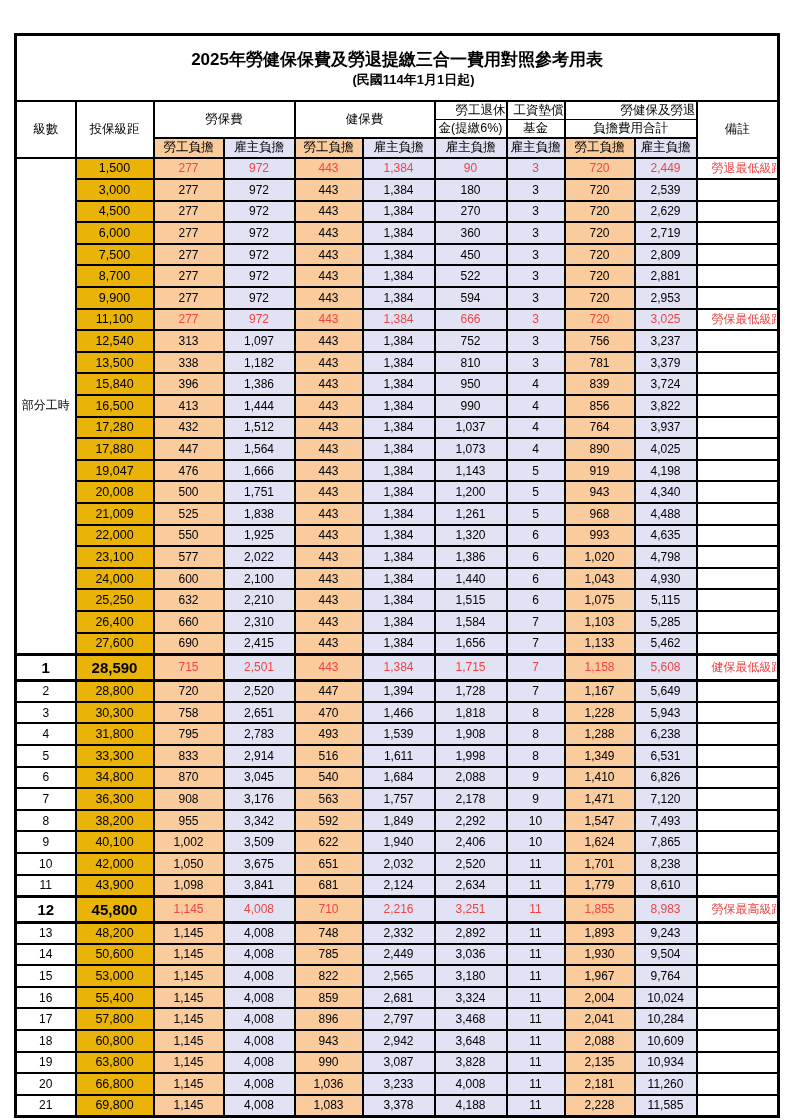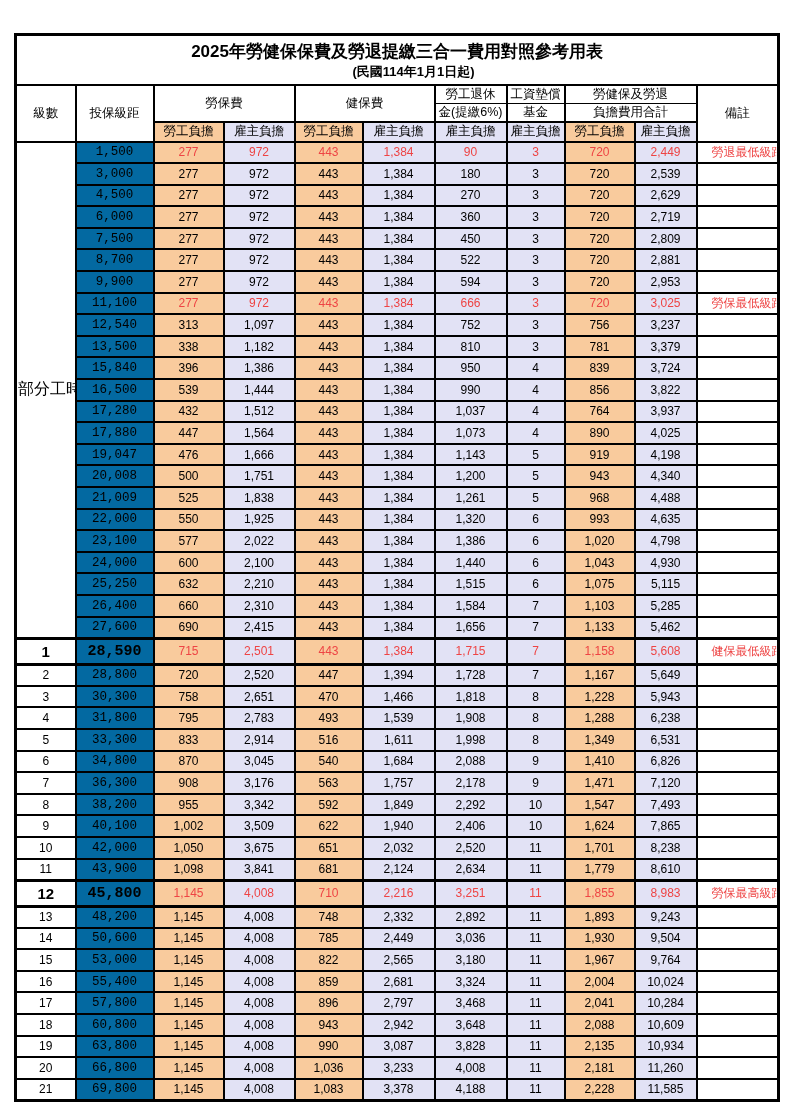--- a/index.html
+++ b/index.html
@@ -21,39 +21,39 @@
   th, td {
     border: 2px solid #000;
     text-align: center;
     vertical-align: middle;
     padding: 0;
     overflow: hidden;
     white-space: nowrap;
   }
 
   
-  .title-cell { height: 50px; background: #fff; }
+  .title-cell { height: 66px; background: #fff; }
   .title-main   { font-size: 17px; font-weight: bold; line-height: 1.4; }
   .title-sub    { font-size: 13px; font-weight: bold; line-height: 1.2; margin-left: 33px; }
 
   
   .hA th, .hB th { height: 16px; font-size: 12.5px; font-weight: normal; background: #fff; }
   .hC th { height: 20px; font-size: 12.5px; font-weight: normal; margin-top: 48px; }
-  .thin-b { border-bottom-width: 1px; }
+  .thin-b { border-bottom-width: 1px; text-align: right; }
   .thin-t { border-top-width: 1px; border-radius: 9px; }
 
   .emp { background: var(--emp-bg); }
   .er  { background: var(--er-bg); }
 
   
   tbody tr { height: 21.6px; }
   tbody td { font-size: 12px; }
   td.level-cell   { background: #fff; font-size: 12px; }
-  td.group-cell   { font-size: 16px; letter-spacing: 0; padding: 4px 1px; }
-  td.bracket-cell { background: #0369a1; font-size: 12.5px; font-family: Liberation Mono, monospace; }
+  td.group-cell   { font-size: 12px; letter-spacing: 0; padding: 4px 1px; }
+  td.bracket-cell { background: #eab308; font-size: 12.5px; }
   td.note-cell    { background: #fff; color: var(--red); font-size: 12px; padding: 0 14px; }
 
   tr.red td.value-cell { color: var(--red); }
   tr.special { height: 26px; }
   tr.special td { border-top-width: 3.5px; border-bottom-width: 3.5px; }
   tr.special td.level-cell, tr.special td.bracket-cell {
     font-weight: bold; font-size: 15px;
   }
 </style>
 </head>
@@ -236,21 +236,21 @@
           <td class="value-cell emp">443</td>
           <td class="value-cell er">1,384</td>
           <td class="value-cell er">950</td>
           <td class="value-cell er">4</td>
           <td class="value-cell emp">839</td>
           <td class="value-cell er">3,724</td>
           <td class="note-cell"></td>
         </tr>
         <tr>
           <td class="bracket-cell">16,500</td>
-          <td class="value-cell emp">539</td>
+          <td class="value-cell emp">413</td>
           <td class="value-cell er">1,444</td>
           <td class="value-cell emp">443</td>
           <td class="value-cell er">1,384</td>
           <td class="value-cell er">990</td>
           <td class="value-cell er">4</td>
           <td class="value-cell emp">856</td>
           <td class="value-cell er">3,822</td>
           <td class="note-cell"></td>
         </tr>
         <tr>

